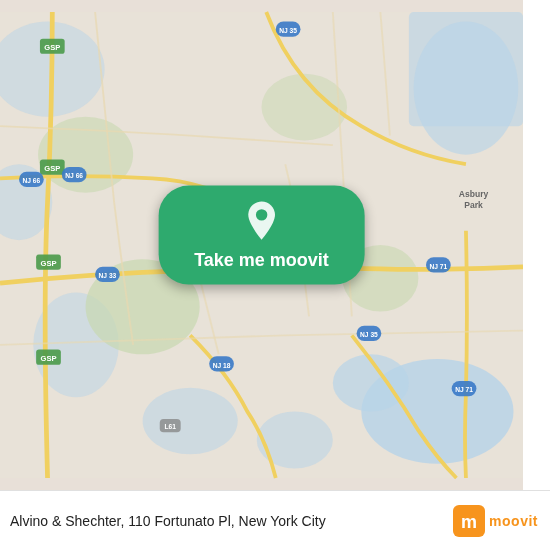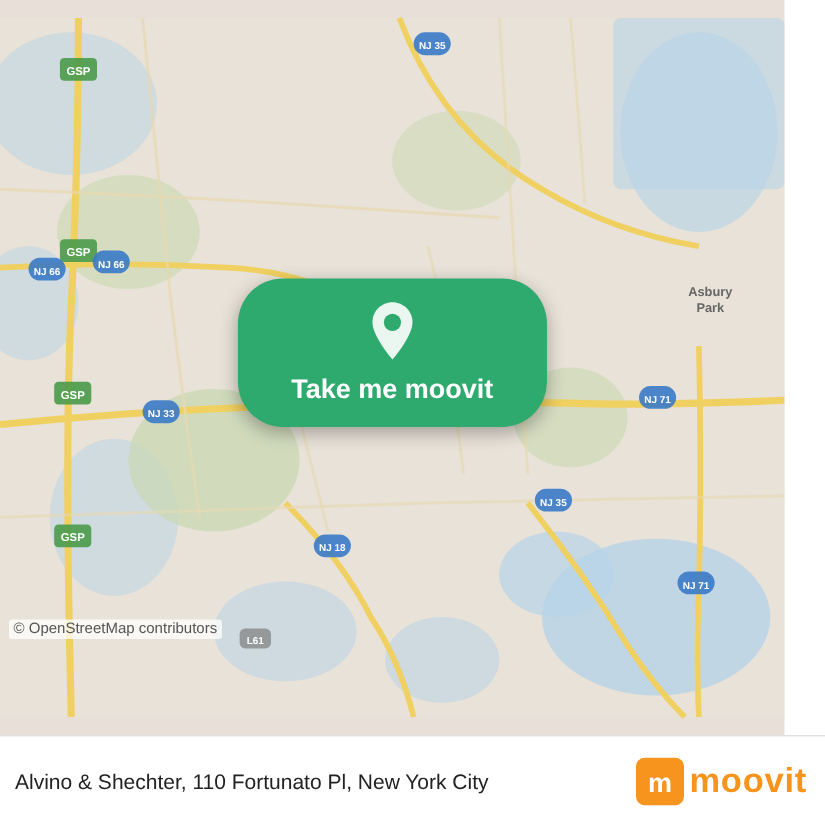--- a/index.html
+++ b/index.html
@@ -89,21 +89,21 @@
       gap: 4px;
       flex-shrink: 0;
     }
 
     #moovit-icon {
       width: 32px;
       height: 32px;
     }
 
     #moovit-text {
-      font-size: 23px;
+      font-size: 14px;
       font-weight: bold;
       color: #f7941d;
       letter-spacing: 0.5px;
     }
 
     #osm-credit {
       position: absolute;
       bottom: 64px;
       left: 6px;
       font-size: 10px;
@@ -214,21 +214,20 @@
     <button id="cta-button">
 
       <svg id="pin-icon" viewBox="0 0 36 44" xmlns="http://www.w3.org/2000/svg">
         <path d="M18 2 C10.27 2 4 8.27 4 16 C4 26 18 42 18 42 C18 42 32 26 32 16 C32 8.27 25.73 2 18 2 Z" fill="white" opacity="0.9"></path>
         <circle cx="18" cy="16" r="6" fill="#2eaa6e"></circle>
       </svg>
       <span id="cta-label">Take me moovit</span>
     </button>
   </div>
 
-  <div id="osm-credit">© OpenStreetMap contributors</div>
 </div>
 
 <div id="bottom-bar">
   <span id="address-text">Alvino &amp; Shechter, 110 Fortunato Pl, New York City</span>
   <div id="moovit-logo">
 
     <svg id="moovit-icon" viewBox="0 0 32 32" xmlns="http://www.w3.org/2000/svg">
       <rect width="32" height="32" rx="6" fill="#f7941d"></rect>
       <text x="16" y="23" text-anchor="middle" font-size="18" fill="white" font-weight="bold">m</text>
     </svg>

